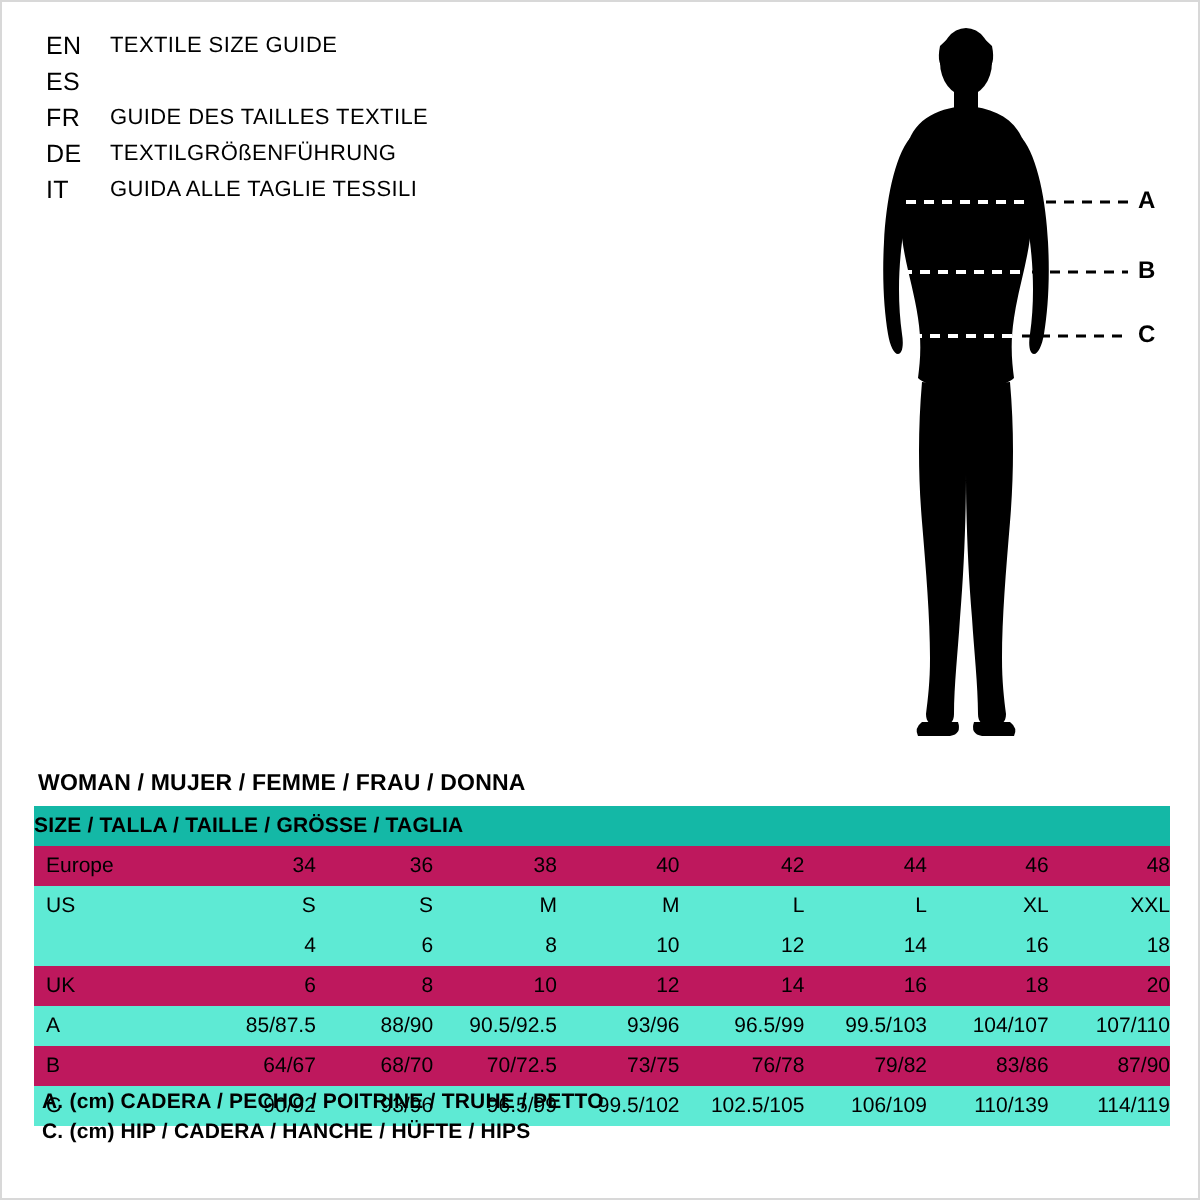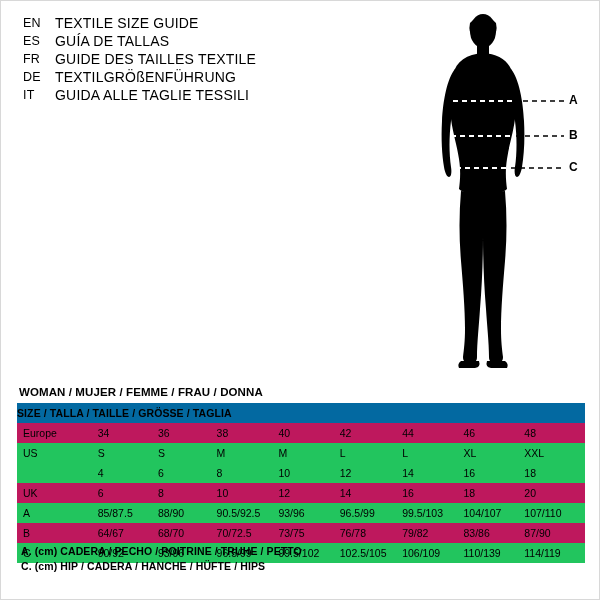--- a/index.html
+++ b/index.html
@@ -35,21 +35,21 @@
     margin-bottom: 1px;
     line-height: 17px;
   }
   .title-lang {
     width: 32px;
     flex: 0 0 32px;
     font-size: 12.5px;
     letter-spacing: 0.2px;
   }
   .title-text {
-    font-size: 14px;
+    font-size: 11px;
     letter-spacing: 0.2px;
   }
 
   
   .figure-wrap {
     position: absolute;
     left: 400px;
     top: 8px;
     width: 195px;
     height: 368px;
@@ -79,36 +79,36 @@
   table.size-table {
     width: 568px;
     border-collapse: collapse;
     font-size: 10.5px;
   }
   table.size-table td, table.size-table th {
     padding: 2px 0 2px 0;
     height: 16px;
   }
   .row-head td {
-    background: #0369a1;
+    background: #14b8a6;
     font-weight: bold;
     font-size: 10.5px;
     text-align: left;
     padding-left: 6px;
     letter-spacing: 0.1px;
   }
-  .row-alt td { background: #22c55e; }
+  .row-alt td { background: #5eead4; }
   .row-plain td { background: #be185d; }
   .lbl-cell {
     text-align: left;
     padding-left: 6px !important;
     width: 84px;
   }
   .val-cell {
-    text-align: left;
+    text-align: right;
     width: 66px;
   }
 
   
   .notes {
     position: absolute;
     left: 20px;
     top: 543px;
     width: 420px;
   }
@@ -124,21 +124,20 @@
 
 <div id="page">
 
   <div class="title-block">
     <div class="title-row">
       <div class="title-lang">EN</div>
       <div class="title-text">TEXTILE SIZE GUIDE</div>
     </div>
     <div class="title-row">
       <div class="title-lang">ES</div>
-      <div class="title-text">GUÍA DE TALLAS</div>
     </div>
     <div class="title-row">
       <div class="title-lang">FR</div>
       <div class="title-text">GUIDE DES TAILLES TEXTILE</div>
     </div>
     <div class="title-row">
       <div class="title-lang">DE</div>
       <div class="title-text">TEXTILGRÖßENFÜHRUNG</div>
     </div>
     <div class="title-row">

